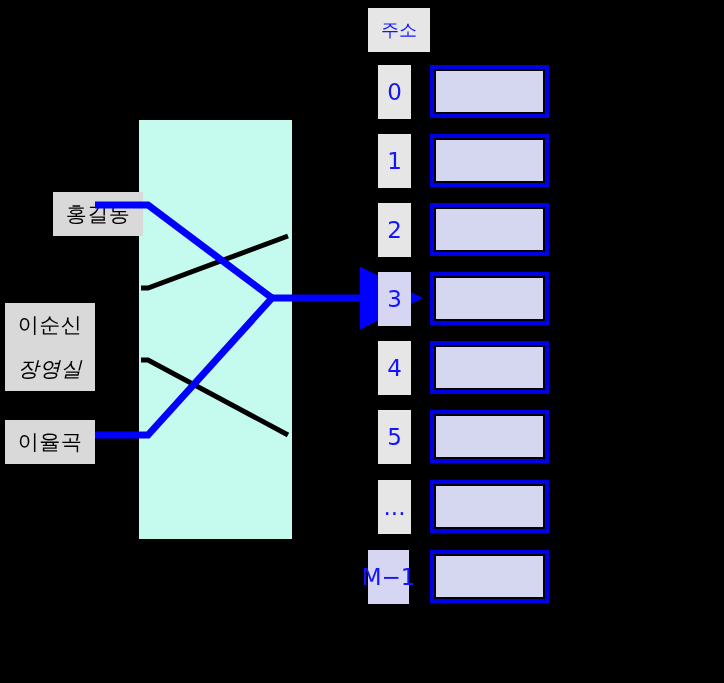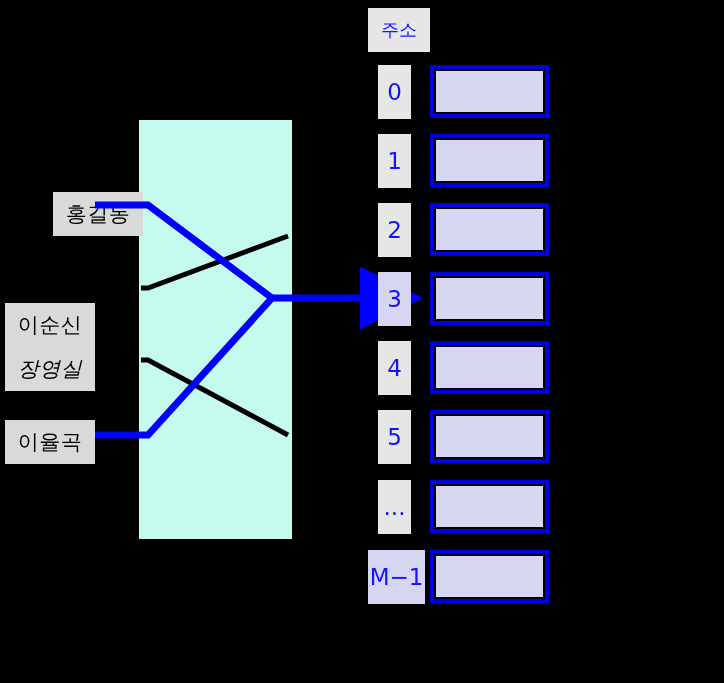--- a/index.html
+++ b/index.html
@@ -76,21 +76,21 @@
     background: #e6e6e6;
     color: #1414ff;
     display: flex;
     align-items: center;
     justify-content: center;
     font-size: 23px;
     line-height: 1;
   }
   .idx.wide {
     left: 0px;
-    width: 57px;
+    width: 41px;
   }
   .idx.hl {
     background: #d6d6f2;
   }
   .slot {
     position: absolute;
     left: 62px;
     top: 2px;
     width: 119px;
     height: 53px;

